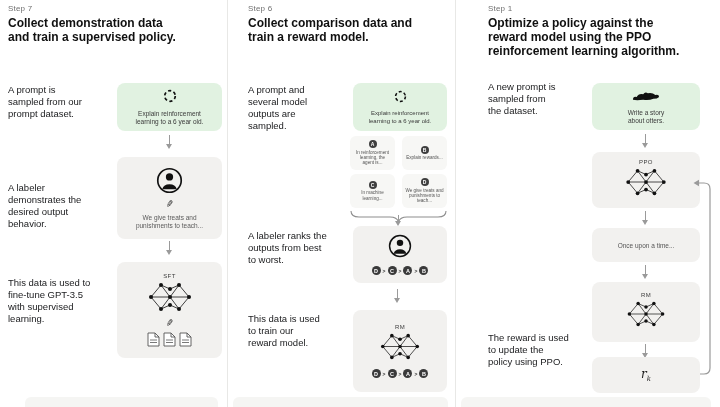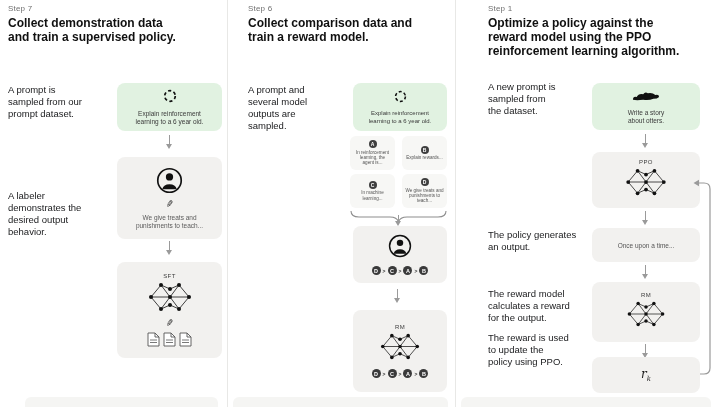--- a/index.html
+++ b/index.html
@@ -60,38 +60,42 @@
     <span>
       <svg width="14" height="14" viewBox="0 0 14 14">
           <circle cx="7" cy="7" r="5.3" fill="none" stroke="#111" stroke-width="1.7" stroke-dasharray="3.2 2.4"></circle>
         </svg>
     </span>
     <div class="caption">Explain reinforcement
 learning to a 6 year old.</div>
   </div>
   <div class="arr" style="left:165px;top:135px"></div>
 
-  <div class="abs desc" style="left:8px;top:190px;width:106px">A labeler
+  <div class="abs desc" style="left:8px;top:182px;width:106px">A labeler
 demonstrates the
 desired output
 behavior.</div>
   <div class="box gray" style="left:117px;top:157px;width:105px;height:82px">
     <span>
       <svg width="27" height="27" viewBox="0 0 26 26">
           <circle cx="13" cy="13" r="11.3" fill="none" stroke="#111" stroke-width="1.6"></circle>
           <circle cx="13" cy="9.6" r="3.5" fill="#111"></circle>
           <path d="M6,21.5 a7.2,6.4 0 0 1 14,0 z" fill="#111"></path>
         </svg>
     </span>
     <div class="pencil">✎</div>
     <div class="caption muted">We give treats and
 punishments to teach...</div>
   </div>
   <div class="arr" style="left:165px;top:241px"></div>
 
+  <div class="abs desc" style="left:8px;top:277px;width:112px">This data is used to
+fine-tune GPT-3.5
+with supervised
+learning.</div>
   <div class="box gray" style="left:117px;top:262px;width:105px;height:96px">
     <div class="net-label">SFT</div>
     <span>
       <svg width="44" height="32" viewBox="0 0 44 32">
         <g stroke="#111" stroke-width="0.8">
           <line x1="3" y1="16" x2="13" y2="4"></line>
             <line x1="3" y1="16" x2="13" y2="28"></line>
             <line x1="3" y1="16" x2="22" y2="16"></line>
           <line x1="13" y1="4" x2="22" y2="16"></line>
             <line x1="13" y1="28" x2="22" y2="16"></line>
@@ -184,40 +188,46 @@
     </div>
   </div>
 
   <div class="abs" style="left:350px;top:210px">
     <svg width="97" height="14" viewBox="0 0 97 14">
         <path d="M1,1 Q1,7 9,7 L40,7 Q47,7 48.5,12 Q50,7 57,7 L88,7 Q96,7 96,1" fill="none" stroke="#8e8e8e" stroke-width="1.1"></path>
       </svg>
   </div>
   <div class="arr short" style="left:394px;top:215px"></div>
 
+  <div class="abs desc" style="left:248px;top:230px;width:100px">A labeler ranks the
+outputs from best
+to worst.</div>
   <div class="box gray" style="left:353px;top:226px;width:94px;height:57px">
     <span>
       <svg width="24" height="24" viewBox="0 0 26 26">
           <circle cx="13" cy="13" r="11.3" fill="none" stroke="#111" stroke-width="1.6"></circle>
           <circle cx="13" cy="9.6" r="3.5" fill="#111"></circle>
           <path d="M6,21.5 a7.2,6.4 0 0 1 14,0 z" fill="#111"></path>
         </svg>
     </span>
     <div class="rank-row">
       <span class="rk-letter">D</span>
       <span class="rk-sep">&gt;</span>
       <span class="rk-letter">C</span>
       <span class="rk-sep">&gt;</span>
       <span class="rk-letter">A</span>
       <span class="rk-sep">&gt;</span>
       <span class="rk-letter">B</span>
     </div>
   </div>
   <div class="arr" style="left:393px;top:289px"></div>
 
+  <div class="abs desc" style="left:248px;top:313px;width:96px">This data is used
+to train our
+reward model.</div>
   <div class="box gray" style="left:353px;top:310px;width:94px;height:82px">
     <div class="net-label">RM</div>
     <span>
       <svg width="40" height="29" viewBox="0 0 44 32">
         <g stroke="#111" stroke-width="0.8">
           <line x1="3" y1="16" x2="13" y2="4"></line>
             <line x1="3" y1="16" x2="13" y2="28"></line>
             <line x1="3" y1="16" x2="22" y2="16"></line>
           <line x1="13" y1="4" x2="22" y2="16"></line>
             <line x1="13" y1="28" x2="22" y2="16"></line>
@@ -304,30 +314,25 @@
             <circle cx="22" cy="24" r="2"></circle>
           <circle cx="31" cy="4" r="2"></circle>
             <circle cx="31" cy="28" r="2"></circle>
             <circle cx="41" cy="16" r="2"></circle>
         </g>
       </svg>
     </span>
   </div>
   <div class="arr" style="left:641px;top:211px"></div>
 
-  <div class="abs desc" style="left:488px;top:229px;width:108px">The policy generates
-an output.</div>
   <div class="box gray" style="left:592px;top:228px;width:108px;height:34px">
     <div class="once-text">Once upon a time...</div>
   </div>
   <div class="arr" style="left:641px;top:265px"></div>
 
-  <div class="abs desc" style="left:488px;top:288px;width:108px">The reward model
-calculates a reward
-for the output.</div>
   <div class="box gray" style="left:592px;top:282px;width:108px;height:60px">
     <div class="net-label">RM</div>
     <span>
       <svg width="40" height="28" viewBox="0 0 44 32">
         <g stroke="#111" stroke-width="0.8">
           <line x1="3" y1="16" x2="13" y2="4"></line>
             <line x1="3" y1="16" x2="13" y2="28"></line>
             <line x1="3" y1="16" x2="22" y2="16"></line>
           <line x1="13" y1="4" x2="22" y2="16"></line>
             <line x1="13" y1="28" x2="22" y2="16"></line>

